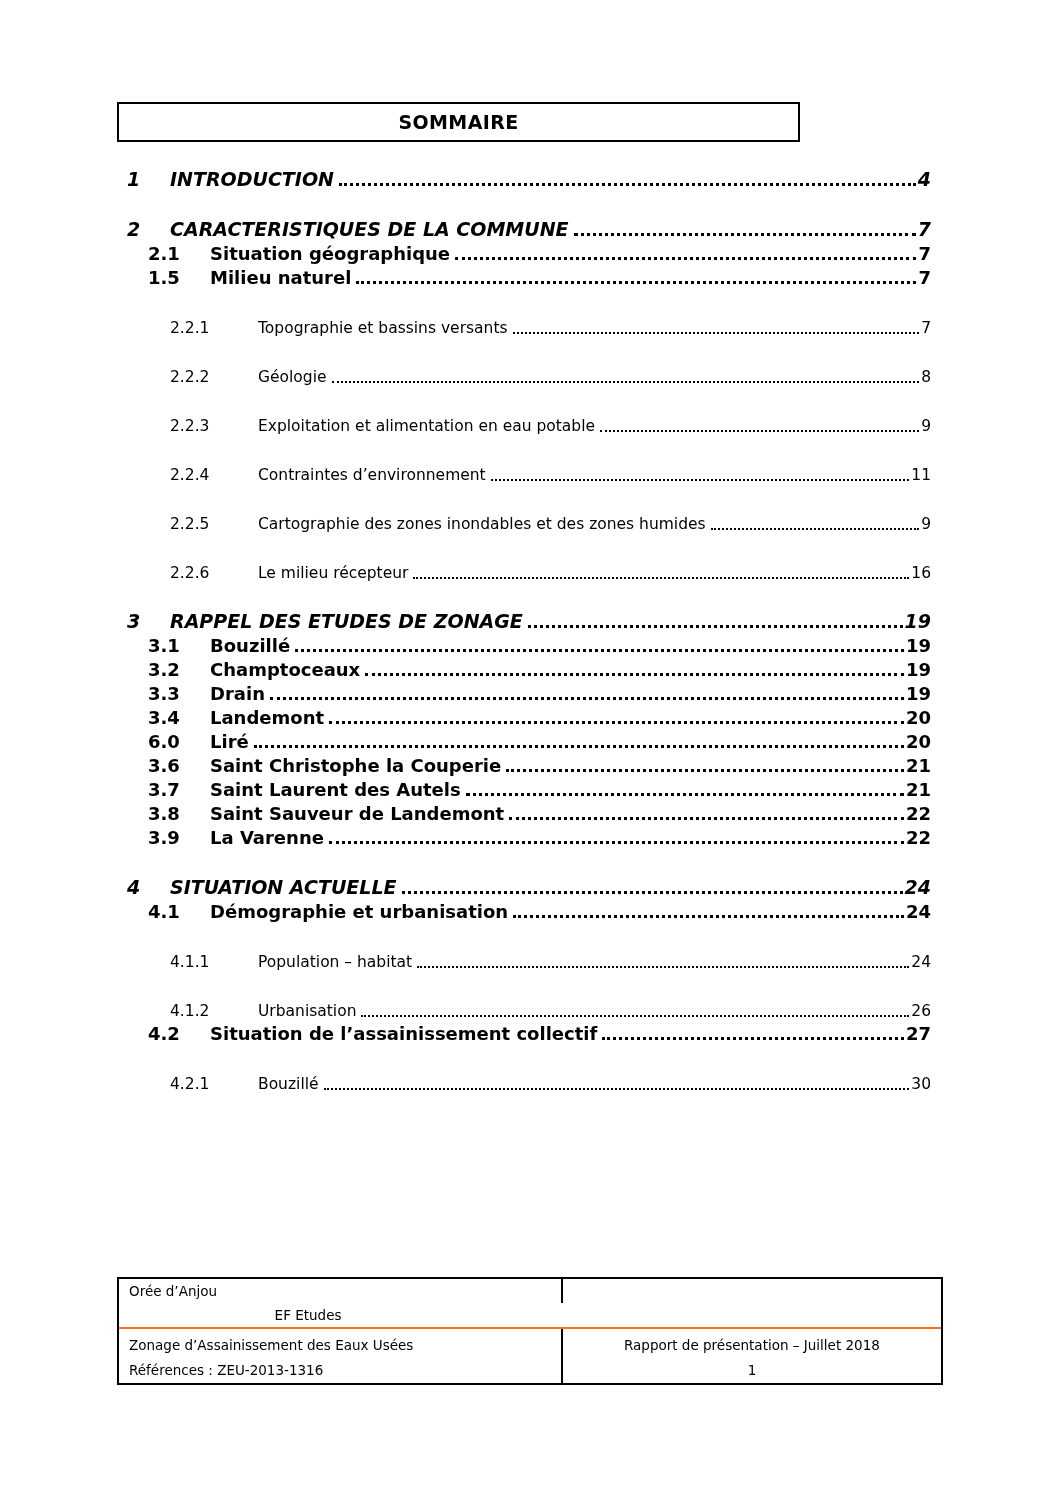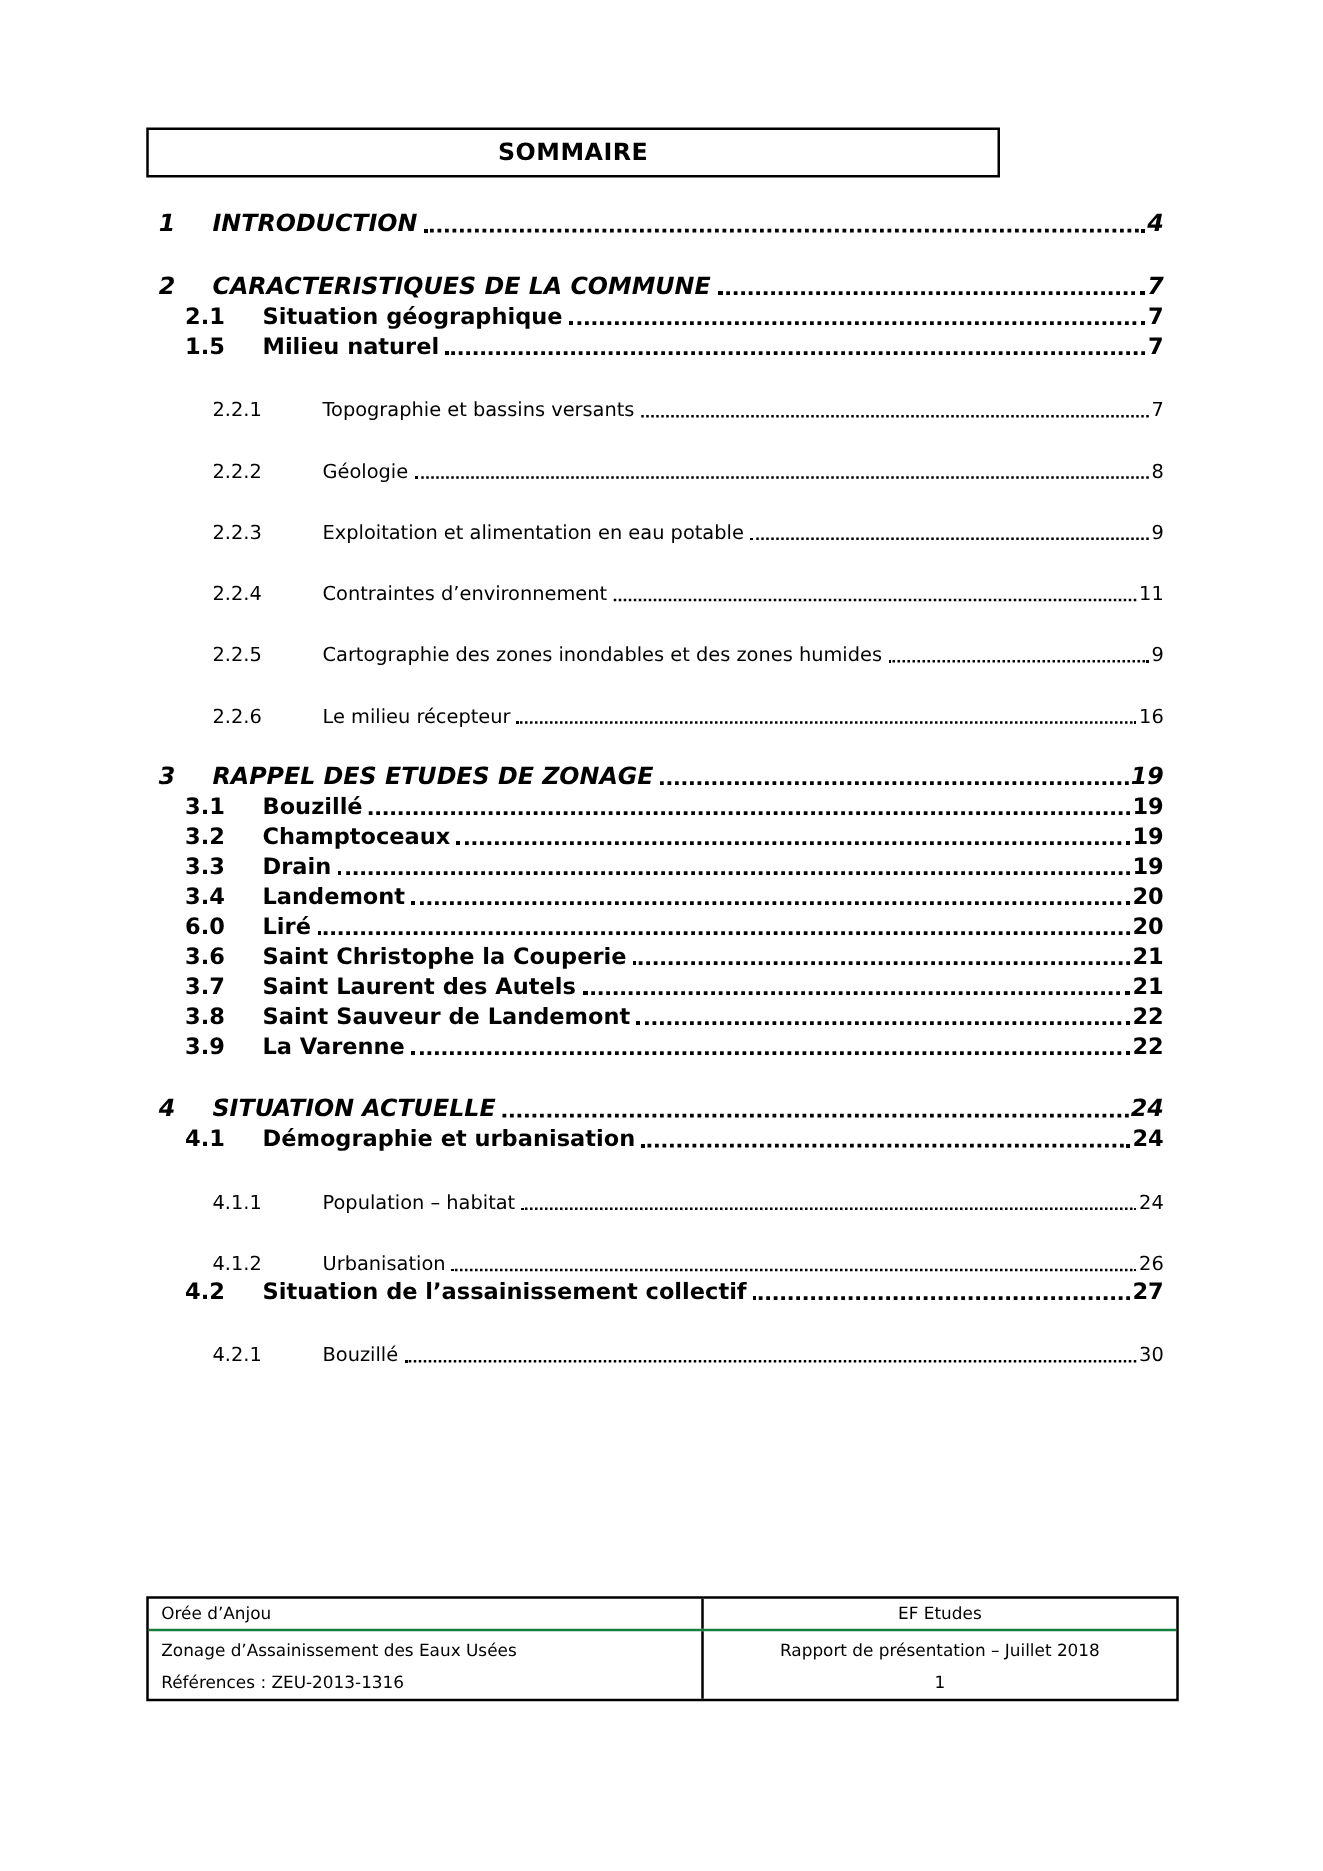--- a/index.html
+++ b/index.html
@@ -86,21 +86,21 @@
     position: absolute;
     left: 117px;
     top: 1277px;
     width: 826px;
     border: 2px solid #000;
     box-sizing: border-box;
     font-size: 13.5px;
     line-height: 19px;
   }
   .footer-row { display: flex; }
-  .footer-row.top { border-bottom: 2px solid #15803d; }
+  .footer-row.top { border-bottom: 2px solid #f97316; flex-direction: column; }
   .fcell {
     box-sizing: border-box;
     padding: 3px 10px 2px 10px;
   }
   .fcell.left { width: 54%; border-right: 2px solid #000; }
   .fcell.right { width: 46%; text-align: center; }
   .footer-row.bottom .fcell { padding-top: 4px; padding-bottom: 0; }
   .footer-row.bottom .fline { line-height: 25px; }
 </style>
 </head>

